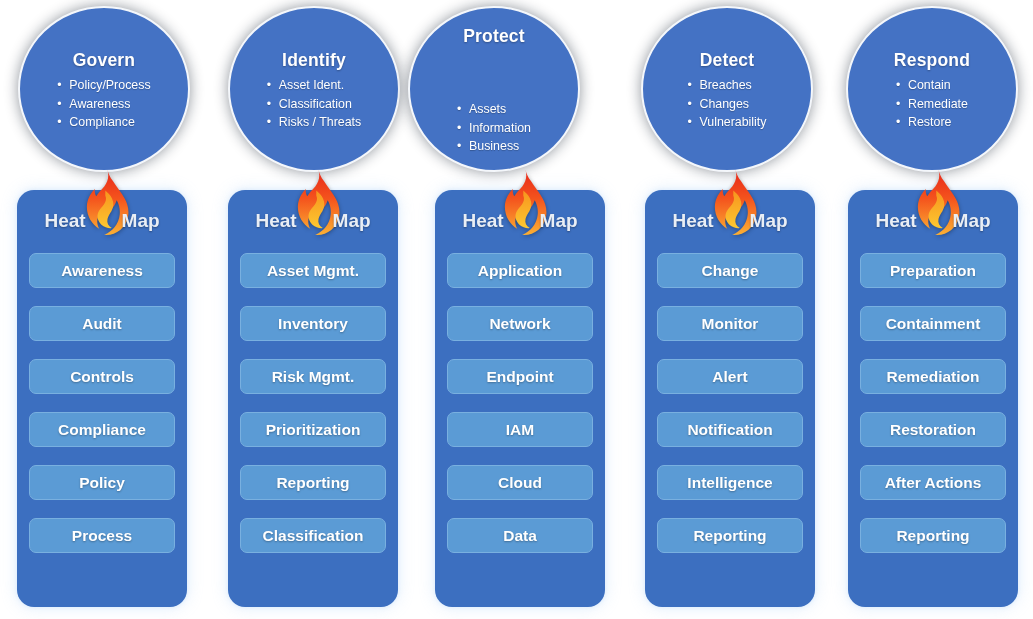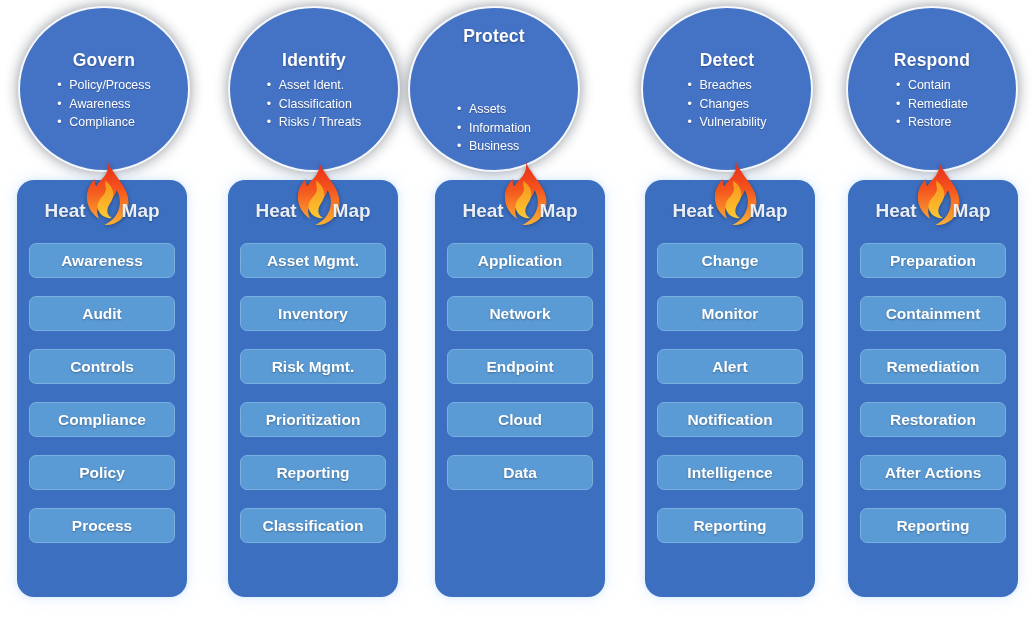--- a/index.html
+++ b/index.html
@@ -80,21 +80,21 @@
     content: "\2022";
     display: inline-block;
     width: 10px;
     margin-right: 2px;
     color: #ffffff;
   }
 
   
   .panels-row {
     position: absolute;
-    top: 180px;
+    top: 190px;
     left: 0;
     width: 911px;
     height: 429px;
   }
 
   .hm-panel {
     position: absolute;
     top: 0;
     width: 170px;
     height: 417px;
@@ -295,20 +295,21 @@
       <path fill="url(#flameOuter)" d="M25.5 1.5c1.8 7.4 0.3 12.6-3.4 17.2-2.6 3.2-5.8 5.9-7.8 9.6-1.4-2.2-1.8-4.6-1.5-7.4-4.6 4.7-7.6 10.3-7.9 17.1-0.4 9.6 4.6 18.2 12.3 22.8-2.9-5.4-2.6-10.6 0.9-15.6 2.8-4 6.6-7.3 8.9-11.7 1.4 2.6 1.7 5.4 1.1 8.5 3.2-2.5 5.4-5.8 6.6-9.8 2.5 4.5 3.5 9.1 3 14.2-0.9 9.3-7.2 17-15.6 20.4 11.4 1.1 21.6-6.6 23.9-17.9 1.3-6.5-0.3-12.9-3.5-18.6-3.4-6.1-8-11.3-11.6-17.2C27.9 9.1 26.3 5.5 25.5 1.5z"></path>
       <path fill="url(#flameInner)" d="M23.3 27.6c1.3 3.3 0.7 6-1.2 8.6-1.9 2.6-4.4 4.8-5.7 7.9-1.9 4.4-0.6 9.3 3 12.6 2.9 2.6 6.6 3.7 10.4 3.4-3.6-2.2-5.1-5.3-4.3-9.1 0.6-2.9 2.4-5.3 3.9-7.8 2.4-4.1 2.6-8.3 0.6-12.6-1.4-3-3.7-5.5-6.7-8z"></path>
     </svg>
           </span>
           <span class="hm-word">Map</span>
         </div>
         <div class="hm-list">
           <div class="hm-item">Application</div>
           <div class="hm-item">Network</div>
           <div class="hm-item">Endpoint</div>
+          <div class="hm-item">IAM</div>
           <div class="hm-item">Cloud</div>
           <div class="hm-item">Data</div>
         </div>
       </div>
       <div class="hm-panel" style="left: 645px;">
         <div class="hm-header">
           <span class="hm-word">Heat</span>
           <span class="flame-icon">
     <svg viewBox="0 0 44 76" xmlns="http://www.w3.org/2000/svg" aria-hidden="true">
       <defs>

